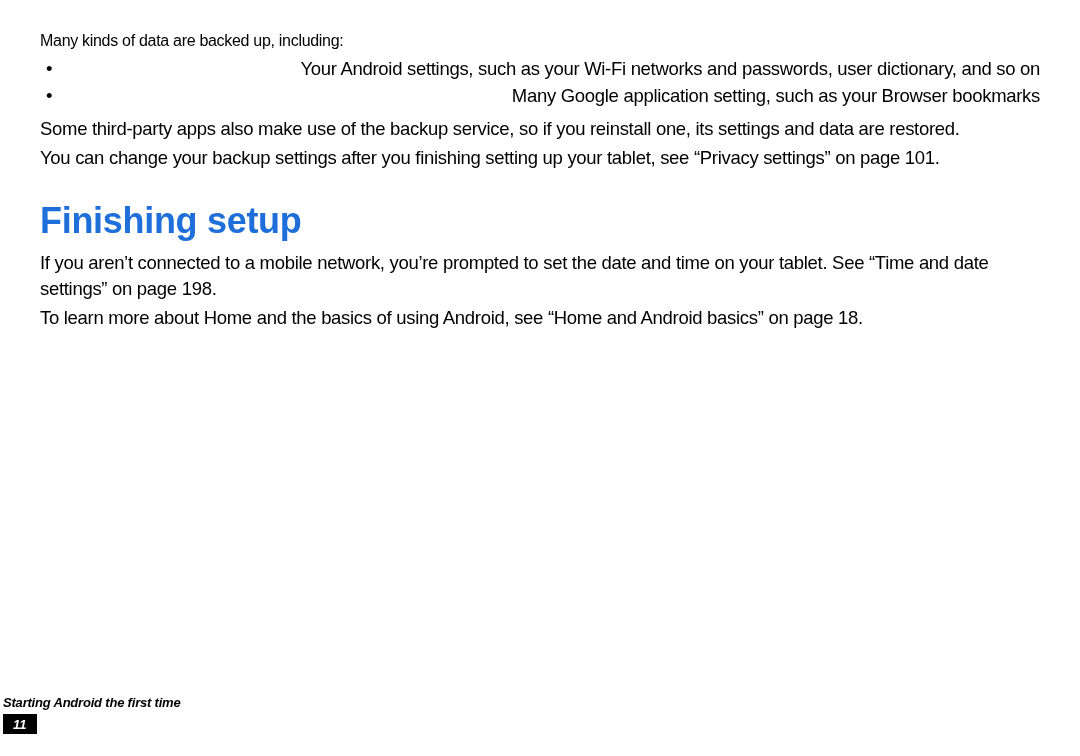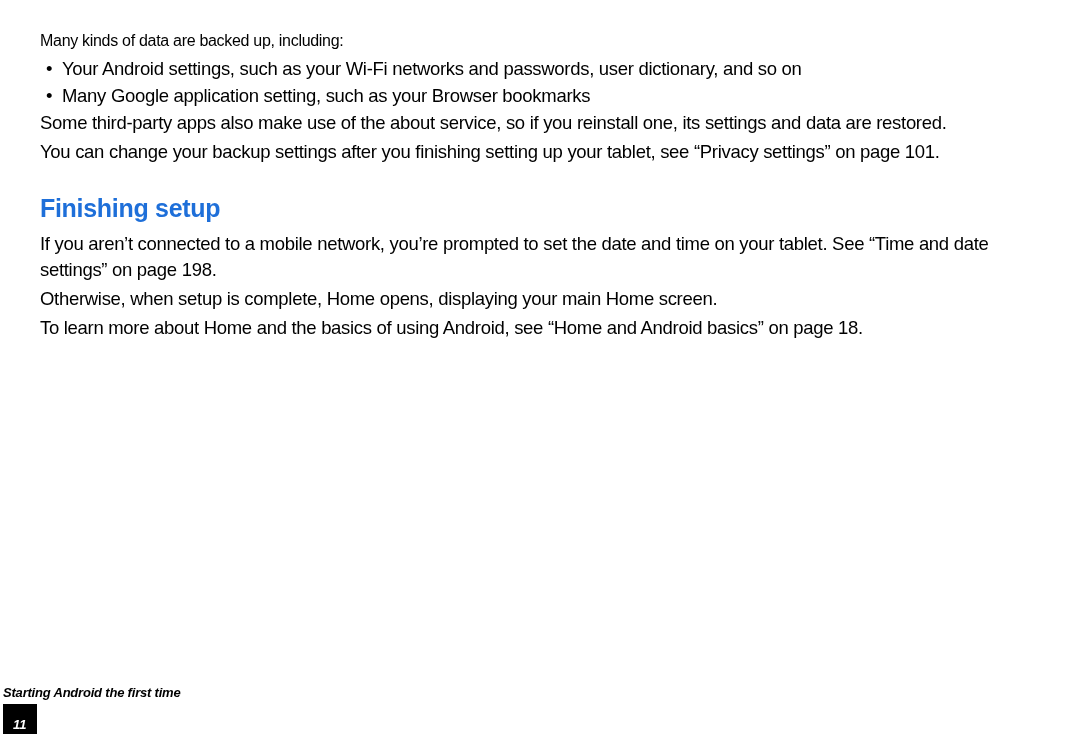--- a/index.html
+++ b/index.html
@@ -21,20 +21,22 @@
     }
     .intro-para {
       font-size: 16px;
       line-height: 1.4;
       margin-bottom: 4px;
       letter-spacing: -0.3px;
     }
     .bullet-list {
       list-style: none;
       padding-left: 6px;
+      margin-bottom: 6px;
+      text-align: right;
     }
     .bullet-item {
       font-size: 18.5px;
       line-height: 1.45;
       position: relative;
       padding-left: 16px;
       letter-spacing: -0.3px;
     }
     .bullet-item::before {
       content: "•";
@@ -43,21 +45,21 @@
       top: 0;
     }
     .body-para {
       font-size: 18.5px;
       line-height: 1.45;
       margin-bottom: 2px;
       letter-spacing: -0.3px;
     }
     .section-heading {
       color: #1e6fd9;
-      font-size: 25px;
+      font-size: 36px;
       font-weight: bold;
       margin-top: 28px;
       margin-bottom: 8px;
       letter-spacing: -0.3px;
     }
     .footer {
       position: absolute;
       bottom: 22px;
       left: 3px;
       width: 100%;
@@ -70,38 +72,37 @@
       color: #000;
       margin-bottom: 4px;
       letter-spacing: -0.2px;
     }
     .page-number-box {
       display: inline-block;
       background: #000000;
       color: #ffffff;
       font-size: 13px;
       font-style: italic;
-      padding: 13px 10px 1px 10px;
+      padding: 3px 10px 1px 10px;
       line-height: 1.2;
     }
   </style>
 </head>
 <body>
 
 <div class="content">
   <p class="intro-para">Many kinds of data are backed up, including:</p>
   <ul class="bullet-list">
     <li class="bullet-item">Your Android settings, such as your Wi-Fi networks and passwords, user dictionary, and so on</li>
     <li class="bullet-item">Many Google application setting, such as your Browser bookmarks</li>
   </ul>
-  <p class="body-para">Some third-party apps also make use of the about service, so if you reinstall one, its settings and data are restored.</p>
+  <p class="body-para">Some third-party apps also make use of the backup service, so if you reinstall one, its settings and data are restored.</p>
   <p class="body-para">You can change your backup settings after you finishing setting up your tablet, see “Privacy settings” on page 101.</p>
 
   <h2 class="section-heading">Finishing setup</h2>
   <p class="body-para">If you aren’t connected to a mobile network, you’re prompted to set the date and time on your tablet. See “Time and date settings” on page 198.</p>
-  <p class="body-para">Otherwise, when setup is complete, Home opens, displaying your main Home screen.</p>
   <p class="body-para">To learn more about Home and the basics of using Android, see “Home and Android basics” on page 18.</p>
 </div>
 
 <div class="footer">
   <div class="footer-title">Starting Android the first time</div>
   <div class="page-number-box">11</div>
 </div>
 
 </body></html>

